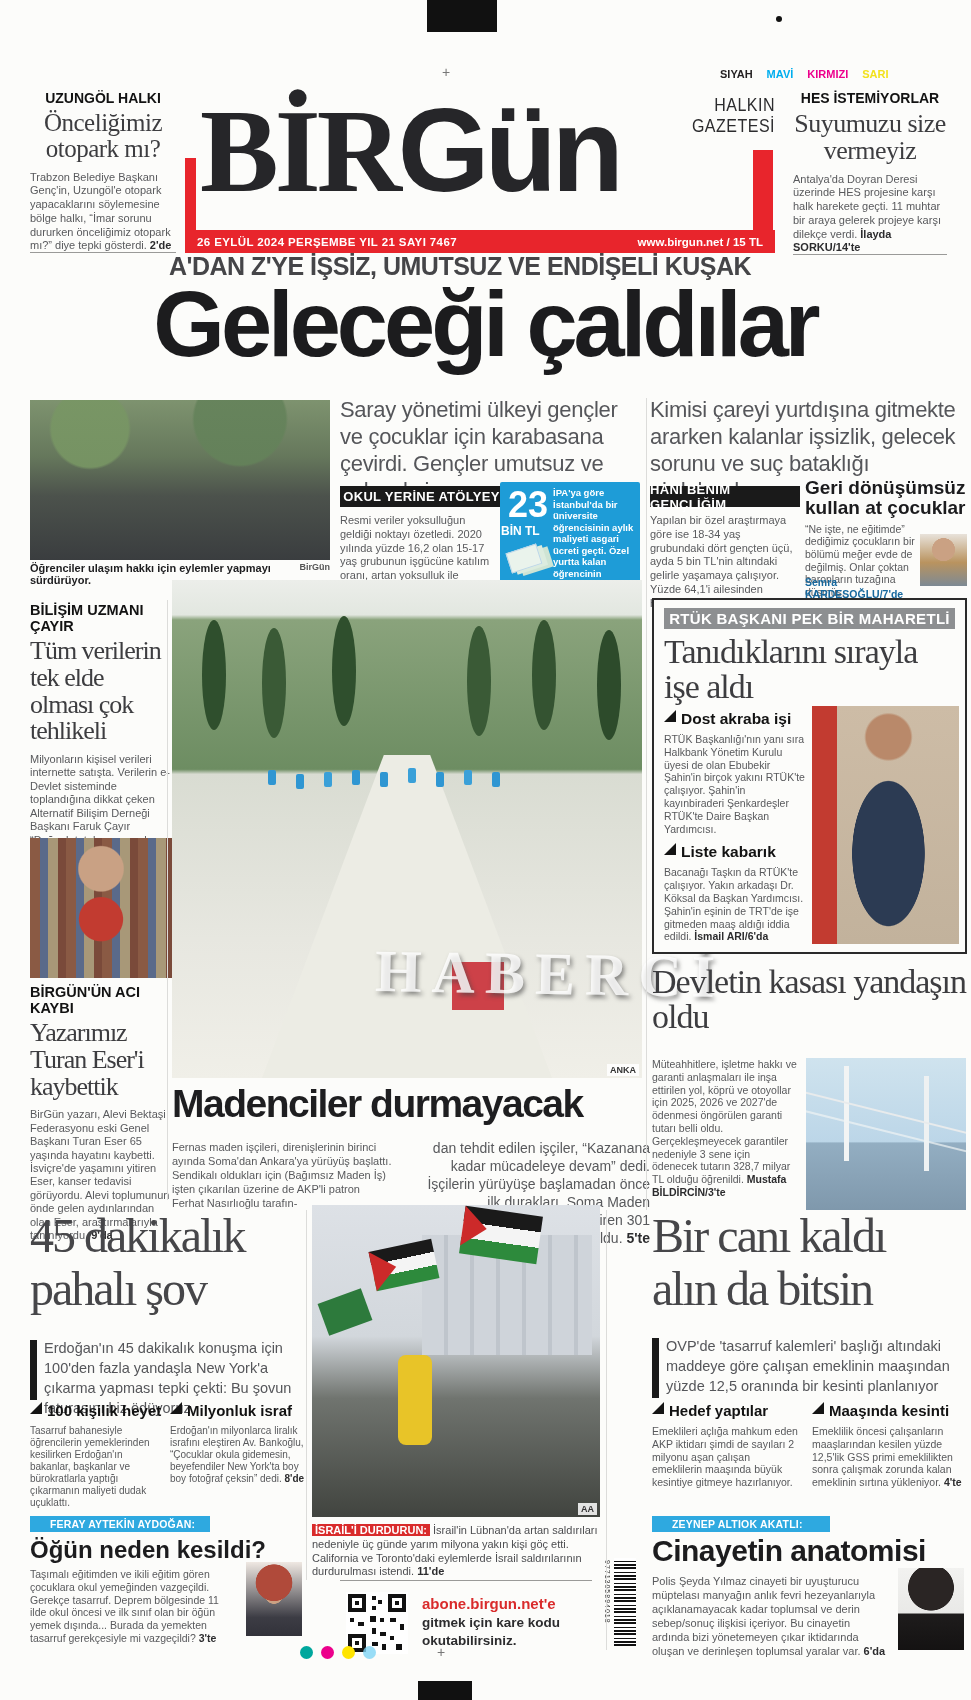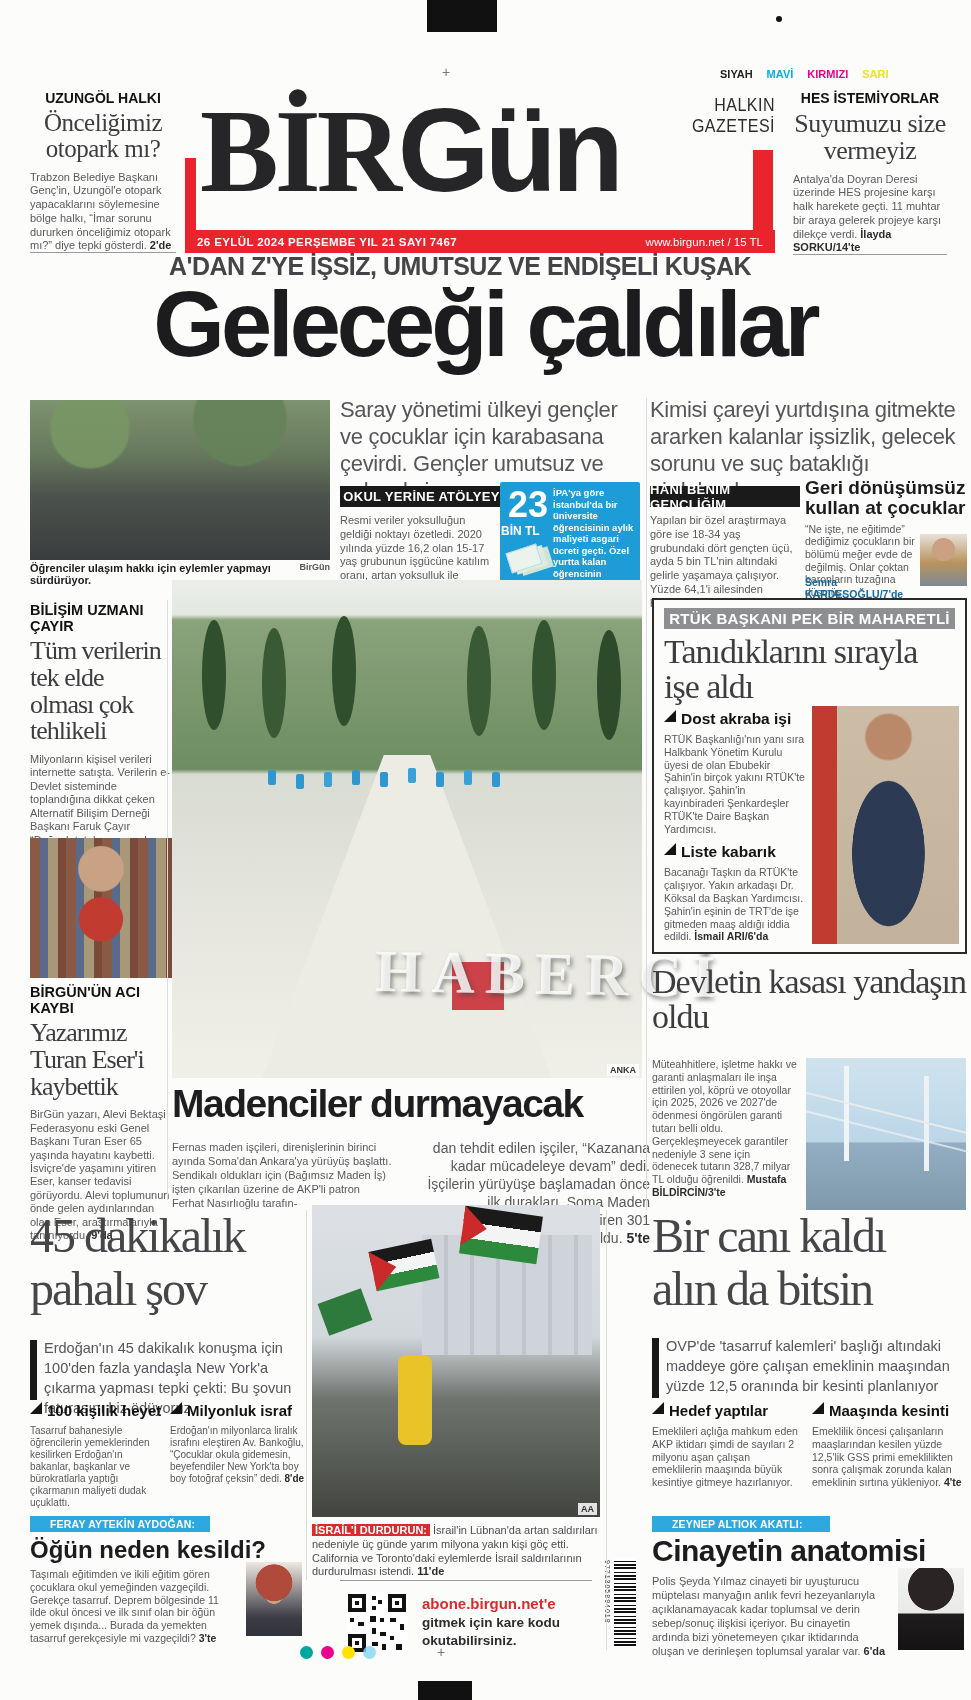--- a/index.html
+++ b/index.html
@@ -59,21 +59,21 @@
 
   <div class="abs" style="left:178px;top:88px;width:600px;height:166px;">
     <div class="abs redband" style="left:7px;top:70px;width:11px;height:74px;"></div>
     <div class="abs redband" style="left:575px;top:62px;width:20px;height:82px;"></div>
     <div class="abs" style="left:22px;top:-6px;white-space:nowrap;">
       <span style="font-family:'Liberation Serif',serif;font-weight:bold;font-size:118px;color:#262629;letter-spacing:-4px;">BİR</span><span style="font-family:'Liberation Sans',sans-serif;font-weight:bold;font-size:118px;color:#262629;letter-spacing:-5px;">Gün</span>
     </div>
     <div class="abs" style="left:452px;top:10px;width:145px;text-align:right;font-size:16px;color:#2c2c2e;letter-spacing:.5px;transform:scaleY(1.15);">HALKIN GAZETESİ</div>
     <div class="abs redband" style="left:7px;top:142px;width:590px;height:23px;display:flex;align-items:center;justify-content:space-between;padding:0 12px;box-sizing:border-box;">
       <span style="color:#fff;font-size:11.5px;font-weight:bold;letter-spacing:.4px;">26 EYLÜL 2024 PERŞEMBE YIL 21 SAYI 7467</span>
-      <span style="color:#fff;font-size:11.5px;font-weight:normal;">
+      <span style="color:#fff;font-size:11.5px;font-weight:bold;">
         <span>www.birgun.net</span>
         <span> / </span>
         <span>15 TL</span>
       </span>
     </div>
   </div>
 
   <div class="abs ctr" style="left:793px;top:90px;width:154px;">
     <div class="kick" style="font-size:14px;">HES İSTEMİYORLAR</div>
     <div class="shl" style="font-size:26px;line-height:1.05;margin-top:4px;">Suyumuzu size vermeyiz</div>

